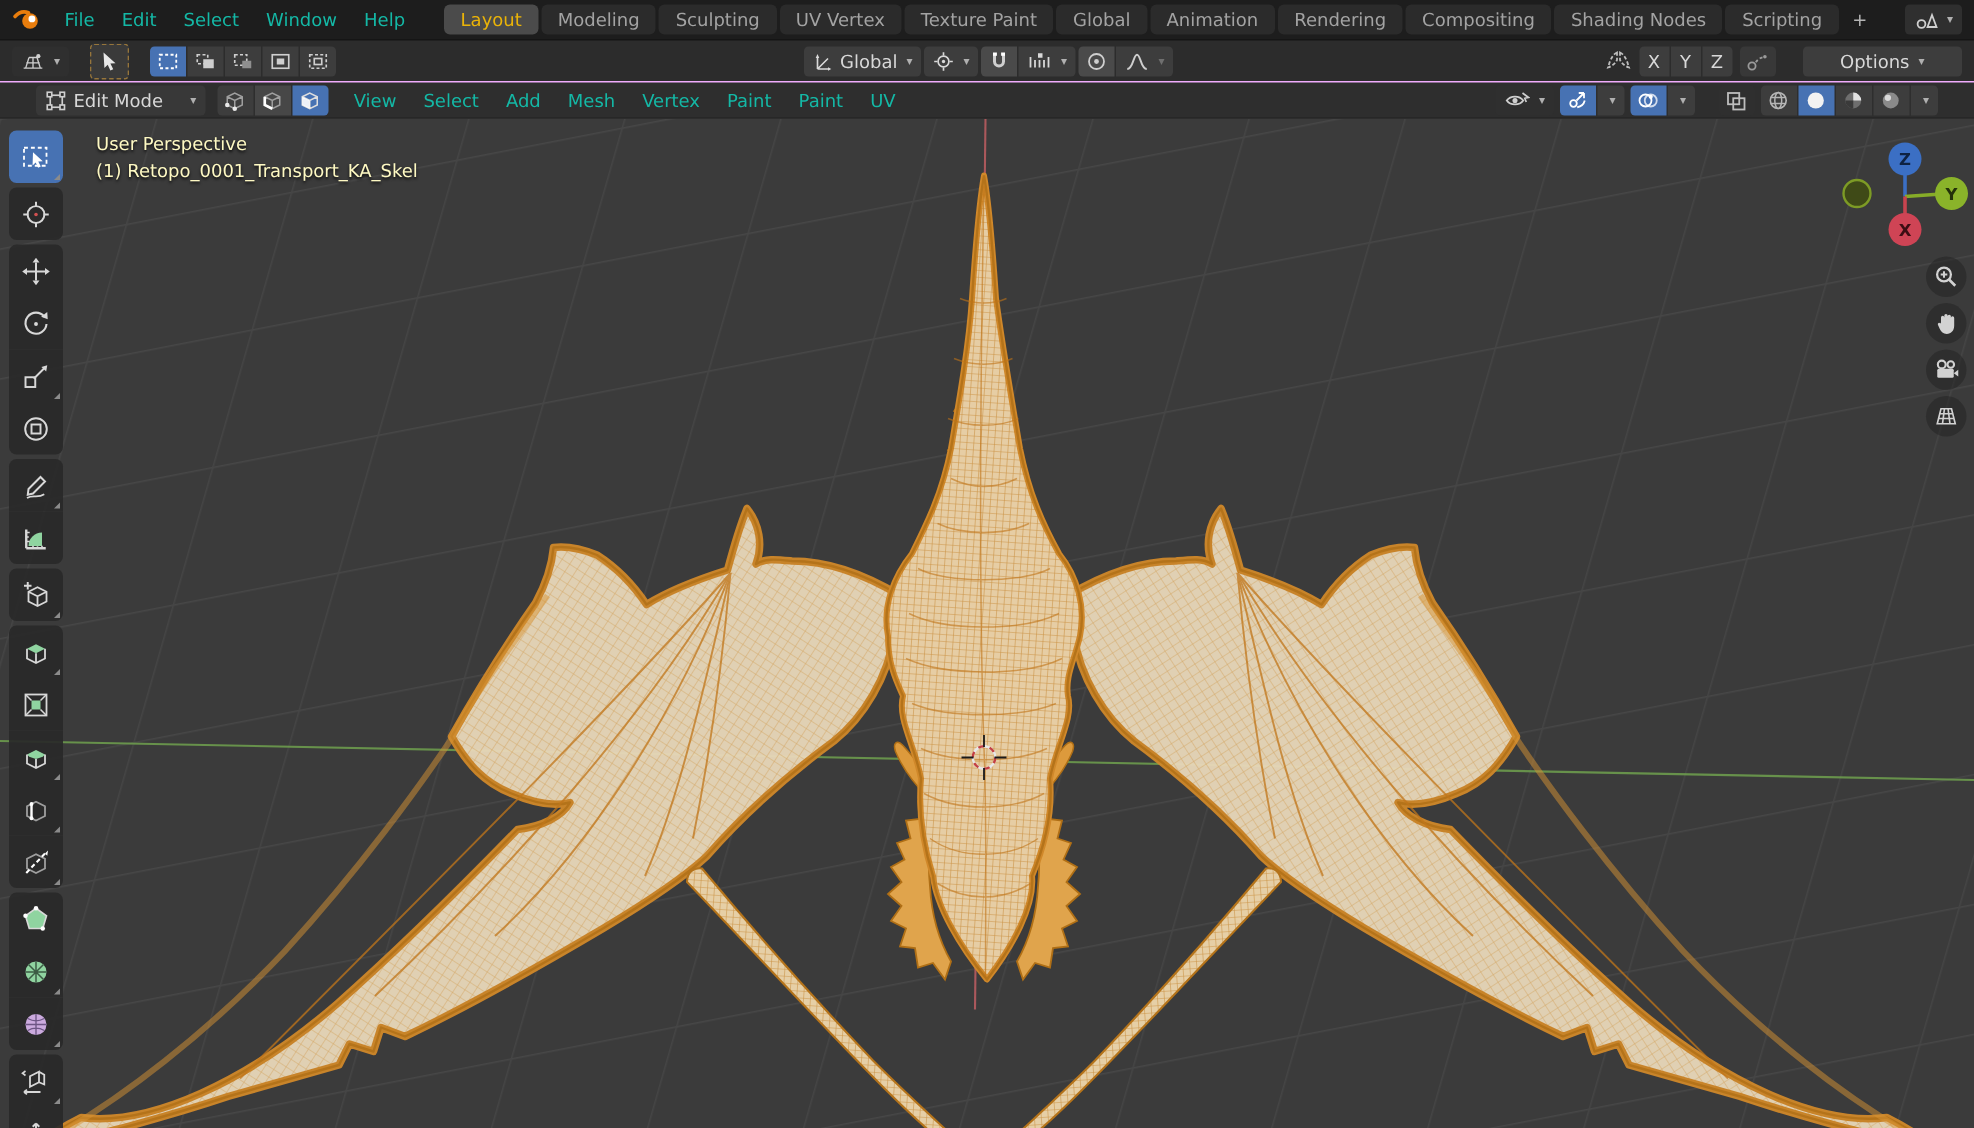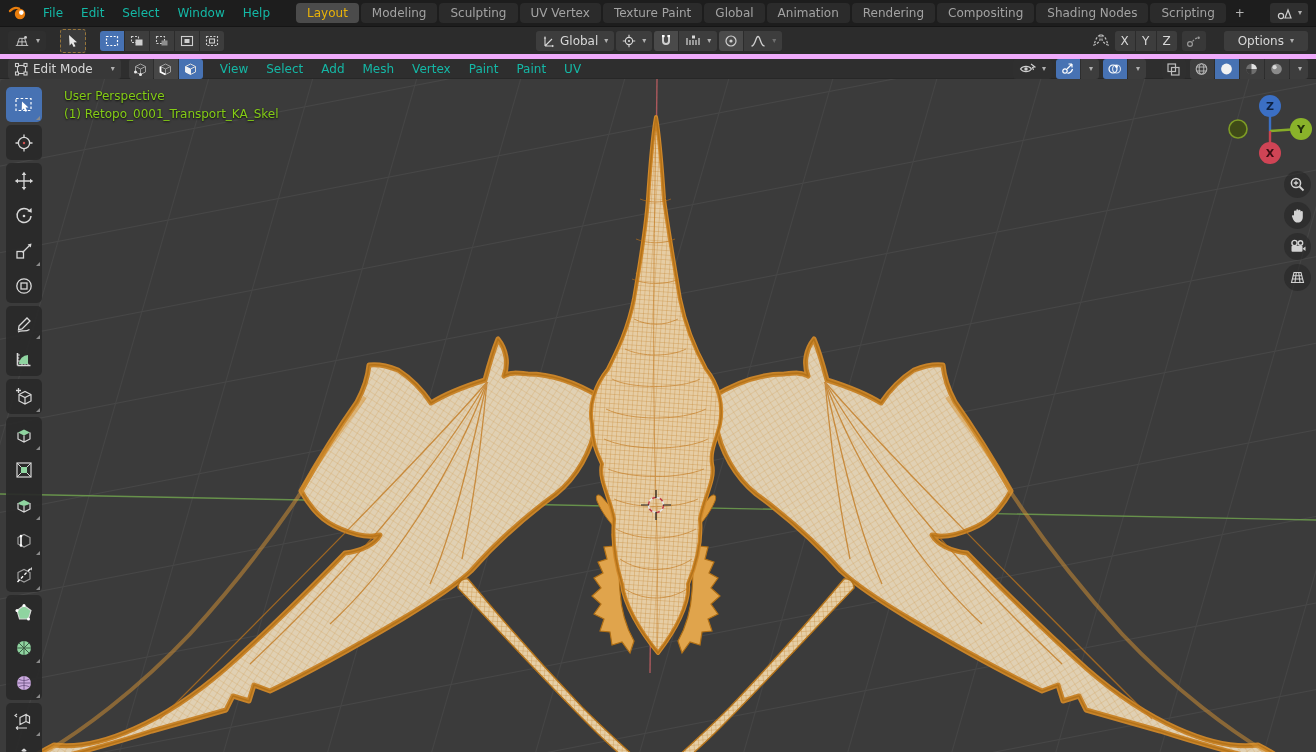--- a/index.html
+++ b/index.html
@@ -1,21 +1,21 @@
 <!DOCTYPE html>
 <html><head>
 <meta charset="utf-8">
 <style>
   html,body{margin:0;padding:0;width:1316px;height:752px;overflow:hidden;
     background:#3b3b3b;font-family:"DejaVu Sans",sans-serif;font-size:12px;color:#d6d6d6;}
   *{box-sizing:border-box;user-select:none}
   .bar{position:absolute;left:0;right:0;display:flex;align-items:center}
   .tb{top:0;height:26px;background:#1d1d1d;padding:0 8px;z-index:40}
   .ts{top:26px;height:28px;background:#2c2c2c;border-top:1px solid #151515;z-index:39;padding:0 8px}
-  .vh{top:54px;height:25px;background:#2e2e2e;border-top:5px solid #f0abfc;border-bottom:1px solid #272727;z-index:38;padding:0 8px}
+  .vh{top:54px;height:25px;background:#2e2e2e;border-top:1px solid #f0abfc;border-bottom:1px solid #272727;z-index:38;padding:0 24px}
   .menu{padding:2px 9px;border-radius:3px;color:#14b8a6;white-space:nowrap}
   .tabs{display:flex;align-items:center;margin-left:16px}
   .tab{margin:0 1px;padding:3px 11px;border-radius:4px;background:#2b2b2b;color:#a3a3a3;white-space:nowrap}
   .tab.active{background:#4b4b4b;color:#eab308}
   .tab.plus{padding:3px 7px;color:#b5b5b5;background:transparent}
   .tb-right{margin-left:auto;display:flex;align-items:center;gap:7px}
   .btn{height:20px;display:inline-flex;align-items:center;gap:4px;background:#3d3d3d;border-radius:3px;padding:0 6px;color:#d8d8d8;white-space:nowrap}
   .btn.dark{background:#2f2f2f}
   .ibtn{width:24px;justify-content:center;padding:0}
   .seg{display:inline-flex;gap:1px}
@@ -25,21 +25,21 @@
   .on{background:#4772b3 !important;color:#fff}
   .chev{font-size:8px;color:#b0b0b0;margin-left:2px;line-height:1}
   .dim .chev{color:#6f6f6f}
   .gap8{width:8px}.gap14{width:14px}
   .abs{position:absolute}
   .tool-active-box{width:26px;height:24px;border:1px dashed #96753b;border-radius:3px;background:#3a3a3a;
     display:flex;align-items:center;justify-content:center}
   
   #viewport{position:absolute;top:79px;left:0;right:0;bottom:0;background:#3b3b3b;overflow:hidden}
   #scene{position:absolute;left:0;top:0}
-  .overlay-text{position:absolute;left:64px;top:8px;color:#84cc16;font-size:12px;line-height:18px;
+  .overlay-text{position:absolute;left:64px;top:8px;color:#fef9c3;font-size:12px;line-height:18px;
     text-shadow:0 1px 2px rgba(0,0,0,.85);pointer-events:none}
   
   .toolcol{position:absolute;left:6px;top:8px;width:38px;display:flex;flex-direction:column;z-index:10}
   .tool{width:36px;height:35px;background:rgba(41,41,41,.92);display:flex;align-items:center;justify-content:center;position:relative}
   .tool:first-child{border-radius:5px 5px 0 0}
   .tool.gend{border-radius:0 0 5px 5px;margin-bottom:3px}
   .tool.gstart{border-radius:5px 5px 0 0}
   .tool.solo{border-radius:5px;margin-bottom:3px}
   .tool.on{background:#4772b3}
   .tool .sub{position:absolute;right:2px;bottom:2px;width:0;height:0;border-left:4px solid transparent;border-bottom:4px solid #8b8b8b}
@@ -207,21 +207,21 @@
       <span class="btn ibtn" style="width:20px">Z</span>
     </span>
     <span class="btn ibtn dim" style="background:#383838">
       <svg width="15" height="14" viewBox="0 0 15 14">
           <circle cx="4" cy="10" r="2.4" fill="none" stroke="#9a9a9a" stroke-width="1.2"></circle>
           <path d="M6.5 7.5 C8.5 5 10.5 4 12.5 4" stroke="#9a9a9a" stroke-width="1.2" fill="none" stroke-dasharray="2 1.6"></path>
           <circle cx="12.6" cy="3.8" r="1.2" fill="#9a9a9a"></circle>
         </svg>
     </span>
     <span class="gap8"></span>
-    <span class="btn" style="padding:0 14px">
+    <span class="btn" style="padding:0 25px">
       <span>Options</span>
       <span class="chev">▾</span>
     </span>
   </span>
 </div>
 
 <div class="bar vh">
   <span class="btn" style="background:#383838">
     <span>
       <svg width="15" height="14" viewBox="0 0 15 14">

